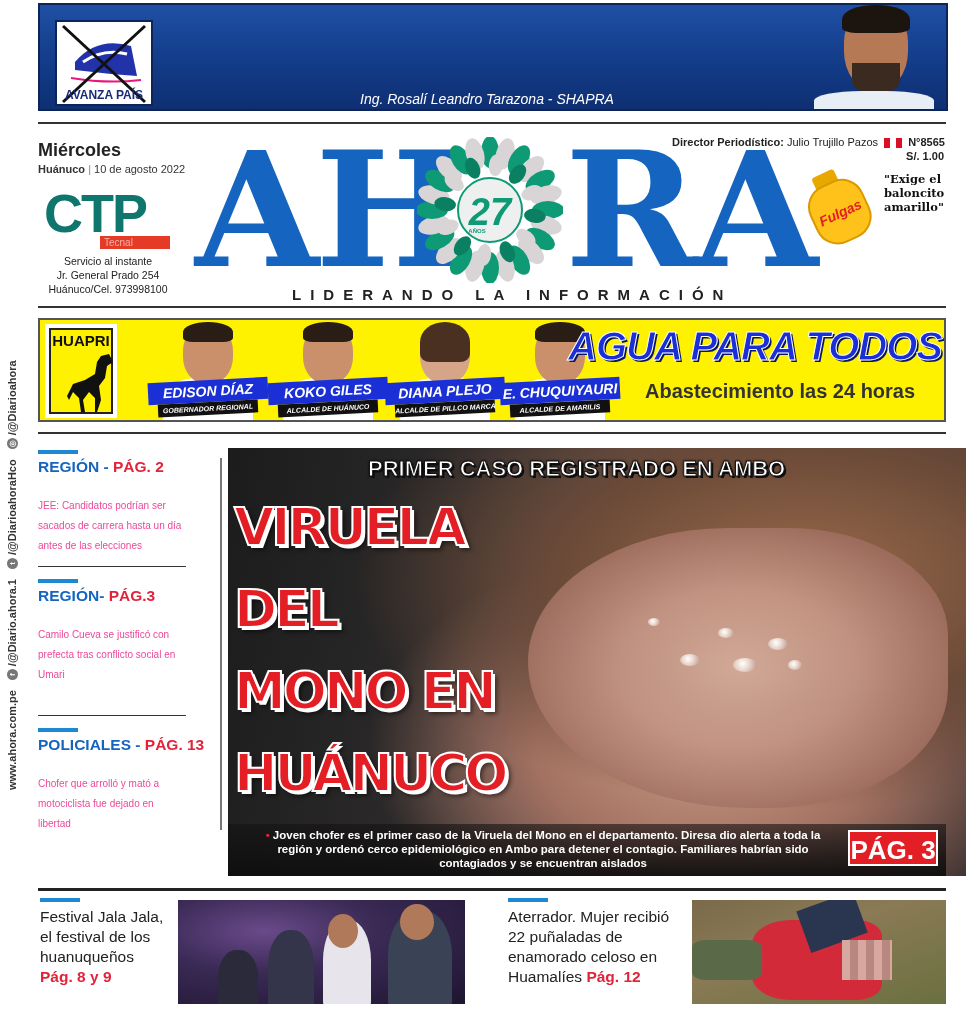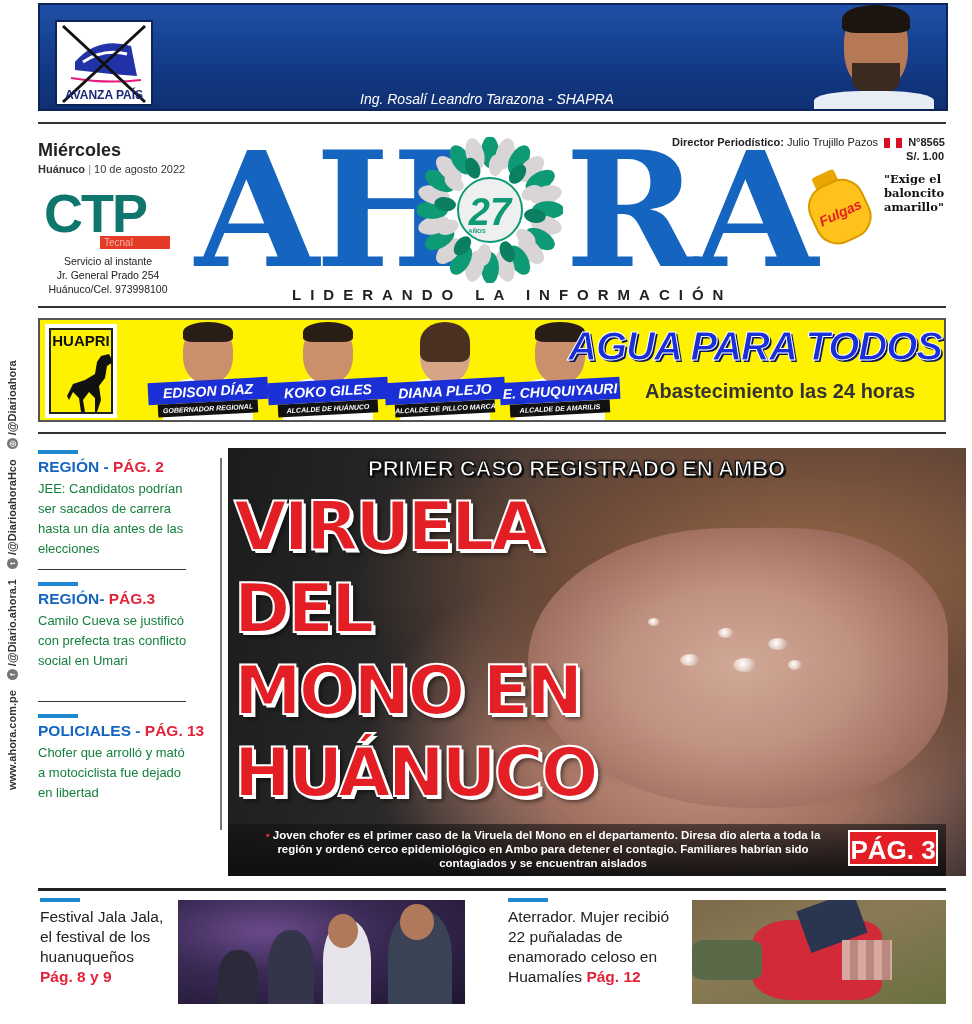--- a/index.html
+++ b/index.html
@@ -65,33 +65,33 @@
   .side-vertical { position: absolute; left: 2px; top: 790px; width: 480px; height: 20px; transform: rotate(-90deg); transform-origin: 0 0; font-size: 11px; font-weight: 700; color: #333; white-space: nowrap; display: flex; align-items: center; gap: 10px; }
   .side-vertical .sv-social { display: inline-flex; align-items: center; gap: 3px; }
   .sv-circle { display: inline-block; width: 11px; height: 11px; border-radius: 50%; background: #777; color: #fff; font-size: 8px; text-align: center; line-height: 11px; }
 
   
   .left-col { position: absolute; left: 38px; top: 450px; width: 150px; }
   .story { position: relative; margin-bottom: 0; }
   .story-bar { width: 40px; height: 4px; background: #1e88d2; margin-bottom: 4px; }
   .story-section { font-weight: 700; font-size: 15.5px; color: #1565c0; white-space: nowrap; }
   .story-section .pg { color: #e2233a; }
-  .story-text { font-size: 13px; line-height: 20px; color: #15803d; margin-top: 3px; }
+  .story-text { font-size: 10px; line-height: 20px; color: #ec4899; margin-top: 20px; }
   .story-div { width: 148px; height: 1px; background: #333; margin: 10px 0 12px 0; }
   .col-vline { position: absolute; left: 220px; top: 458px; width: 2px; height: 372px; background: #777; }
 
   
   .main-photo { position: absolute; left: 228px; top: 448px; width: 738px; height: 428px; overflow: hidden;
     background: radial-gradient(ellipse at 78% 30%, #9a6a4a 0%, #6b4a38 30%, transparent 55%),
                 radial-gradient(ellipse at 65% 70%, #c89a86 0%, #a47262 25%, transparent 50%),
                 linear-gradient(100deg, #1c1c1c 0%, #2c2a2a 30%, #4a4444 50%, #5a4a44 70%, #3a3030 100%); }
   .hand { position: absolute; left: 300px; top: 80px; width: 420px; height: 280px; border-radius: 50% 40% 45% 55%; background: radial-gradient(ellipse at 50% 50%, #dbb2a0 0%, #c79888 40%, #a06e60 75%, transparent 100%); opacity: .9; }
   .blister { position: absolute; width: 20px; height: 12px; border-radius: 50%; background: radial-gradient(circle at 40% 40%, #fff 0%, #e9d6cc 40%, #b88c80 100%); }
   .kicker { position: absolute; left: 140px; top: 8px; font-weight: 900; font-size: 22px; color: #fff; -webkit-text-stroke: 1px #111; text-shadow: 0 0 3px #000, 2px 2px 0 #111; letter-spacing: 0; }
-  .headline { position: absolute; left: 6px; top: 38px; font-family: "DejaVu Sans", sans-serif; font-weight: 900; font-size: 68px; line-height: 82px; color: #e31e24; -webkit-text-stroke: 2px #fff; text-shadow: 3px 3px 0 #fff, 5px 5px 4px rgba(0,0,0,.5); letter-spacing: -3px; }
+  .headline { position: absolute; left: 6px; top: 38px; font-family: "DejaVu Sans", sans-serif; font-weight: 900; font-size: 52px; line-height: 82px; color: #e31e24; -webkit-text-stroke: 2px #fff; text-shadow: 3px 3px 0 #fff, 5px 5px 4px rgba(0,0,0,.5); letter-spacing: -3px; }
   .caption { position: absolute; left: 0; bottom: 0; width: 718px; height: 52px; background: linear-gradient(180deg, rgba(20,18,18,.6), rgba(15,14,14,.95)); }
   .caption-text { position: absolute; left: 20px; top: 4px; width: 590px; text-align: center; font-weight: 700; font-size: 11.5px; line-height: 14px; color: #fff; }
   .caption-text .dot { color: #e2233a; }
   .pag3 { position: absolute; right: 8px; top: 6px; width: 90px; height: 36px; background: #e31e24; color: #fff; font-weight: 900; font-size: 26px; text-align: center; line-height: 36px; border: 2px solid #fff; }
 
   
   .bottom-rule { position: absolute; left: 38px; top: 888px; width: 908px; height: 3px; background: #222; }
   .bstory { position: absolute; top: 898px; }
   .bstory .story-bar { width: 40px; height: 4px; }
   .bstory-text { font-size: 15.5px; line-height: 20px; color: #222; margin-top: 5px; }

